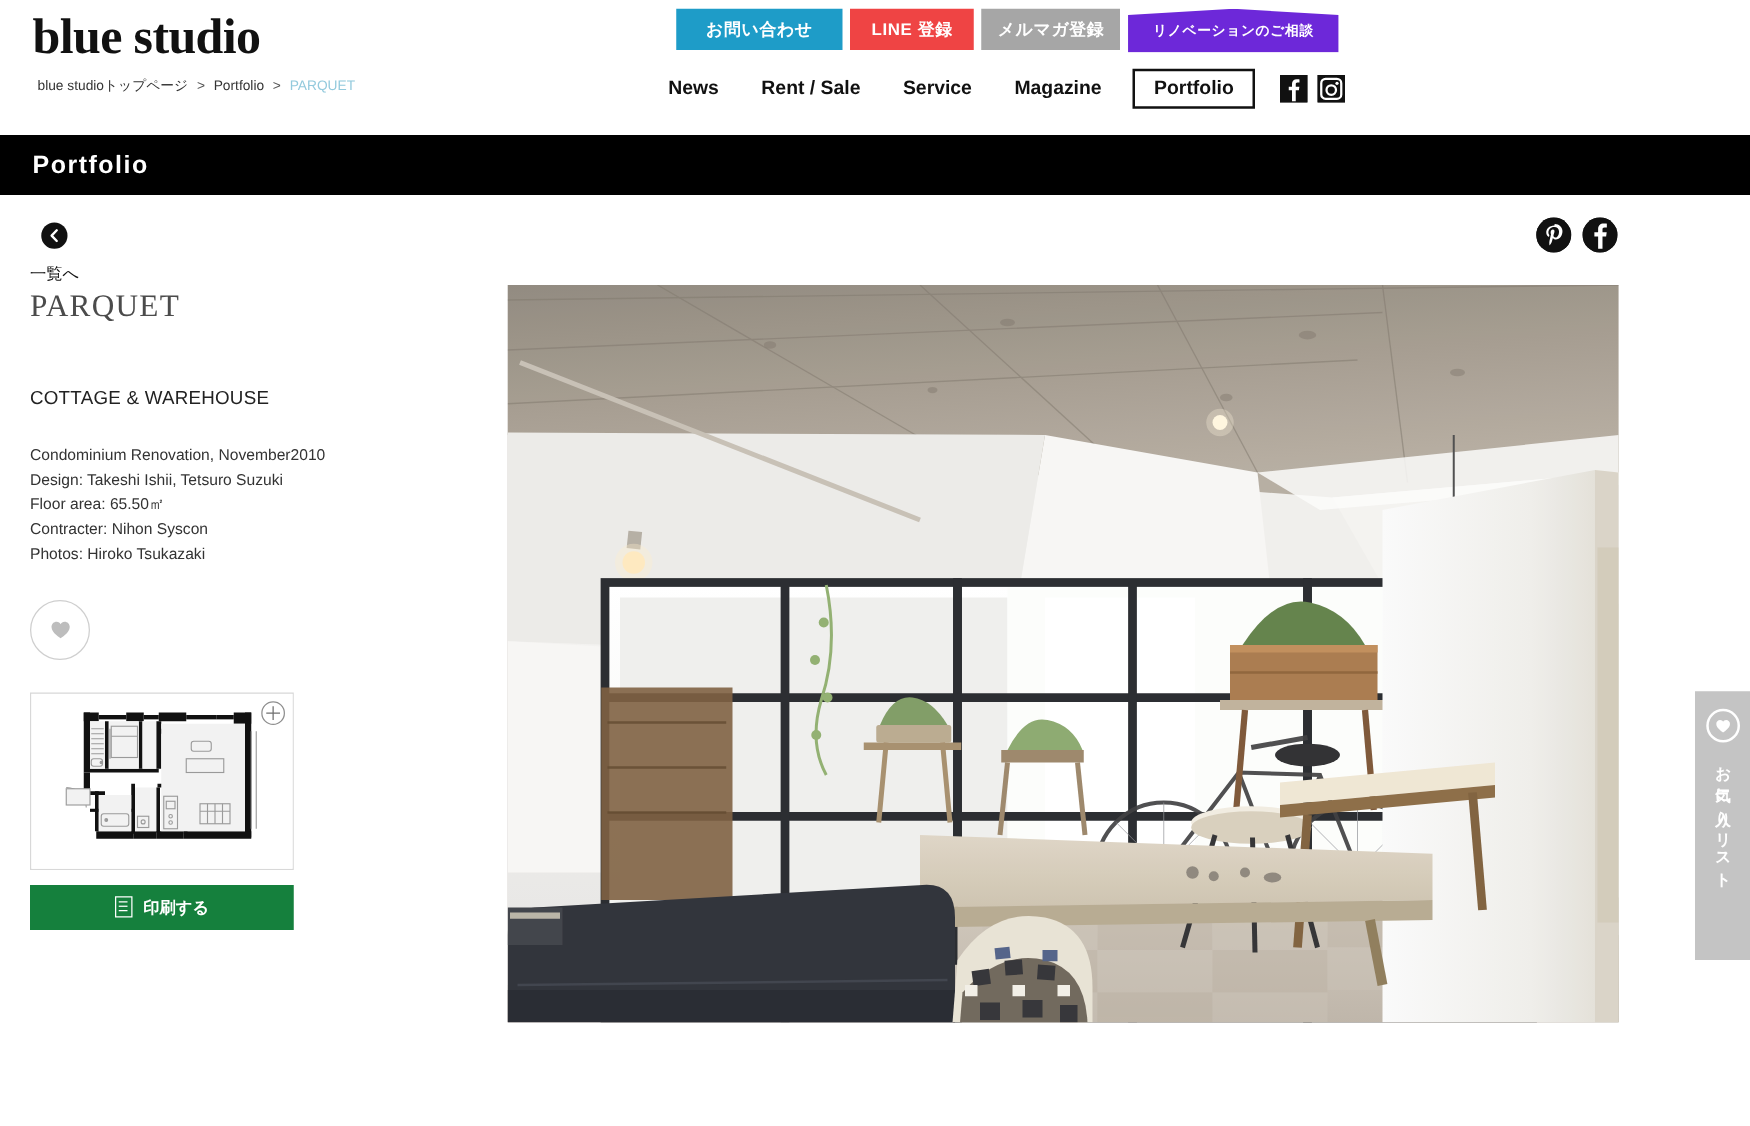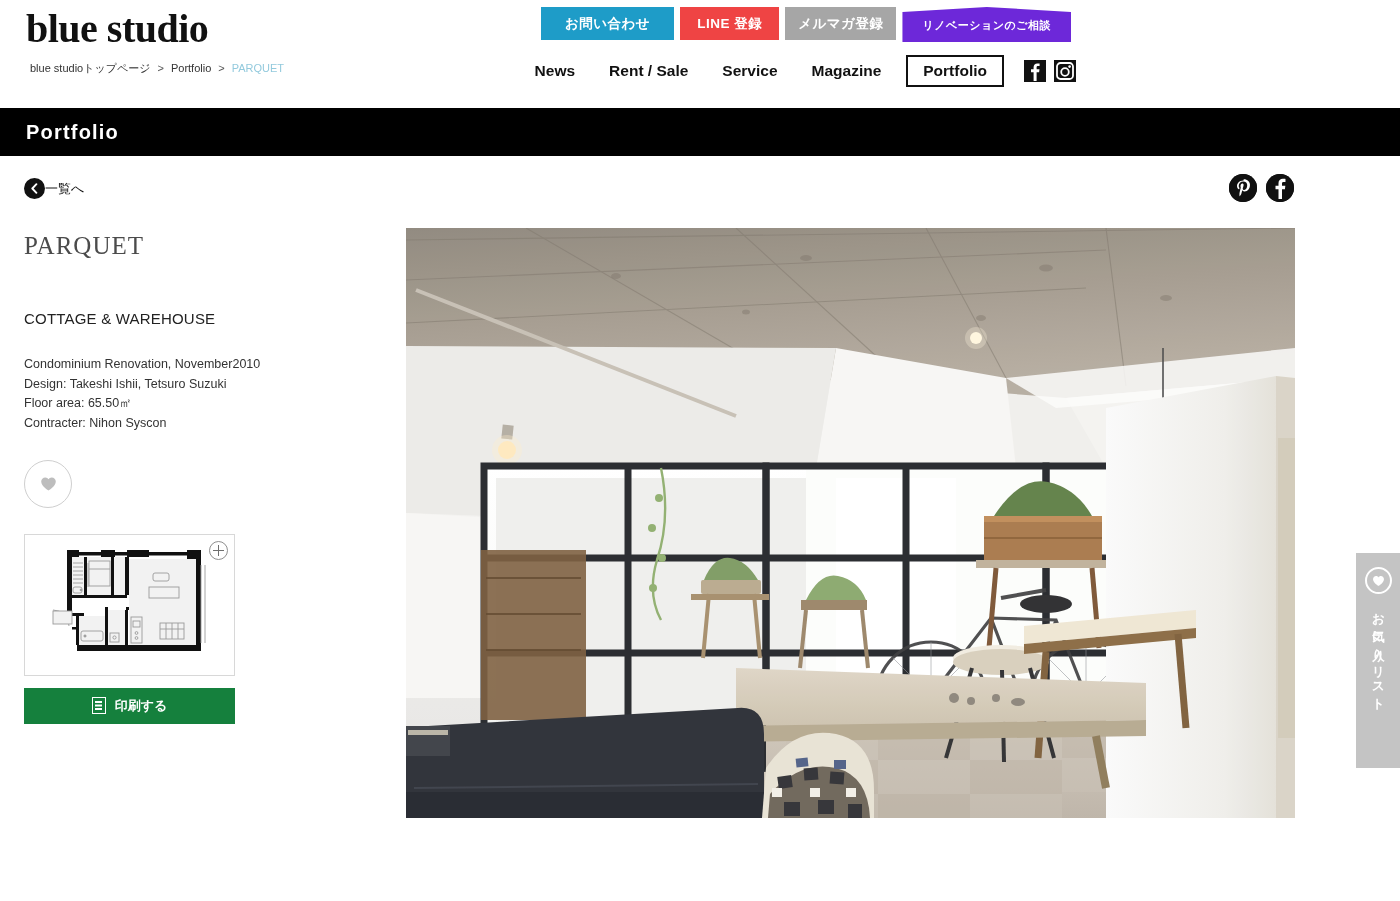--- a/index.html
+++ b/index.html
@@ -146,21 +146,22 @@
   .subbar {
     position: relative;
     width: 1400px;
     height: 72px;
   }
   .backlink {
     position: absolute;
     left: 24px; top: 22px;
     display: flex;
     align-items: center;
-    gap: 0;
+    gap: 11px;
+    flex-direction: column;
   }
   .circle-btn {
     width: 21px; height: 21px;
     border-radius: 50%;
     background: #111111;
     display: inline-flex;
     align-items: center;
     justify-content: center;
   }
   .circle-btn svg { display: block; }
@@ -412,20 +413,21 @@
 
     <div class="brandmark">PARQUET</div>
 
     <div class="project-title">COTTAGE &amp; WAREHOUSE</div>
 
     <div class="specs">
       <div>Condominium Renovation, November2010</div>
       <div>Design: Takeshi Ishii, Tetsuro Suzuki</div>
       <div>Floor area: 65.50㎡</div>
       <div>Contracter: Nihon Syscon</div>
+      <div>Photos: Hiroko Tsukazaki</div>
     </div>
 
     <div class="fav-circle">
       <span>
         <svg width="17" height="16" viewBox="0 0 17 16">
           <path d="M8.5 14.6S1.2 10.3 1.2 5.6C1.2 3.2 3 1.4 5.3 1.4c1.5 0 2.7 0.8 3.2 1.9 0.5-1.1 1.7-1.9 3.2-1.9 2.3 0 4.1 1.8 4.1 4.2 0 4.7-7.3 9-7.3 9z" fill="#bdbdbd"></path>
         </svg>
       </span>
     </div>
 

